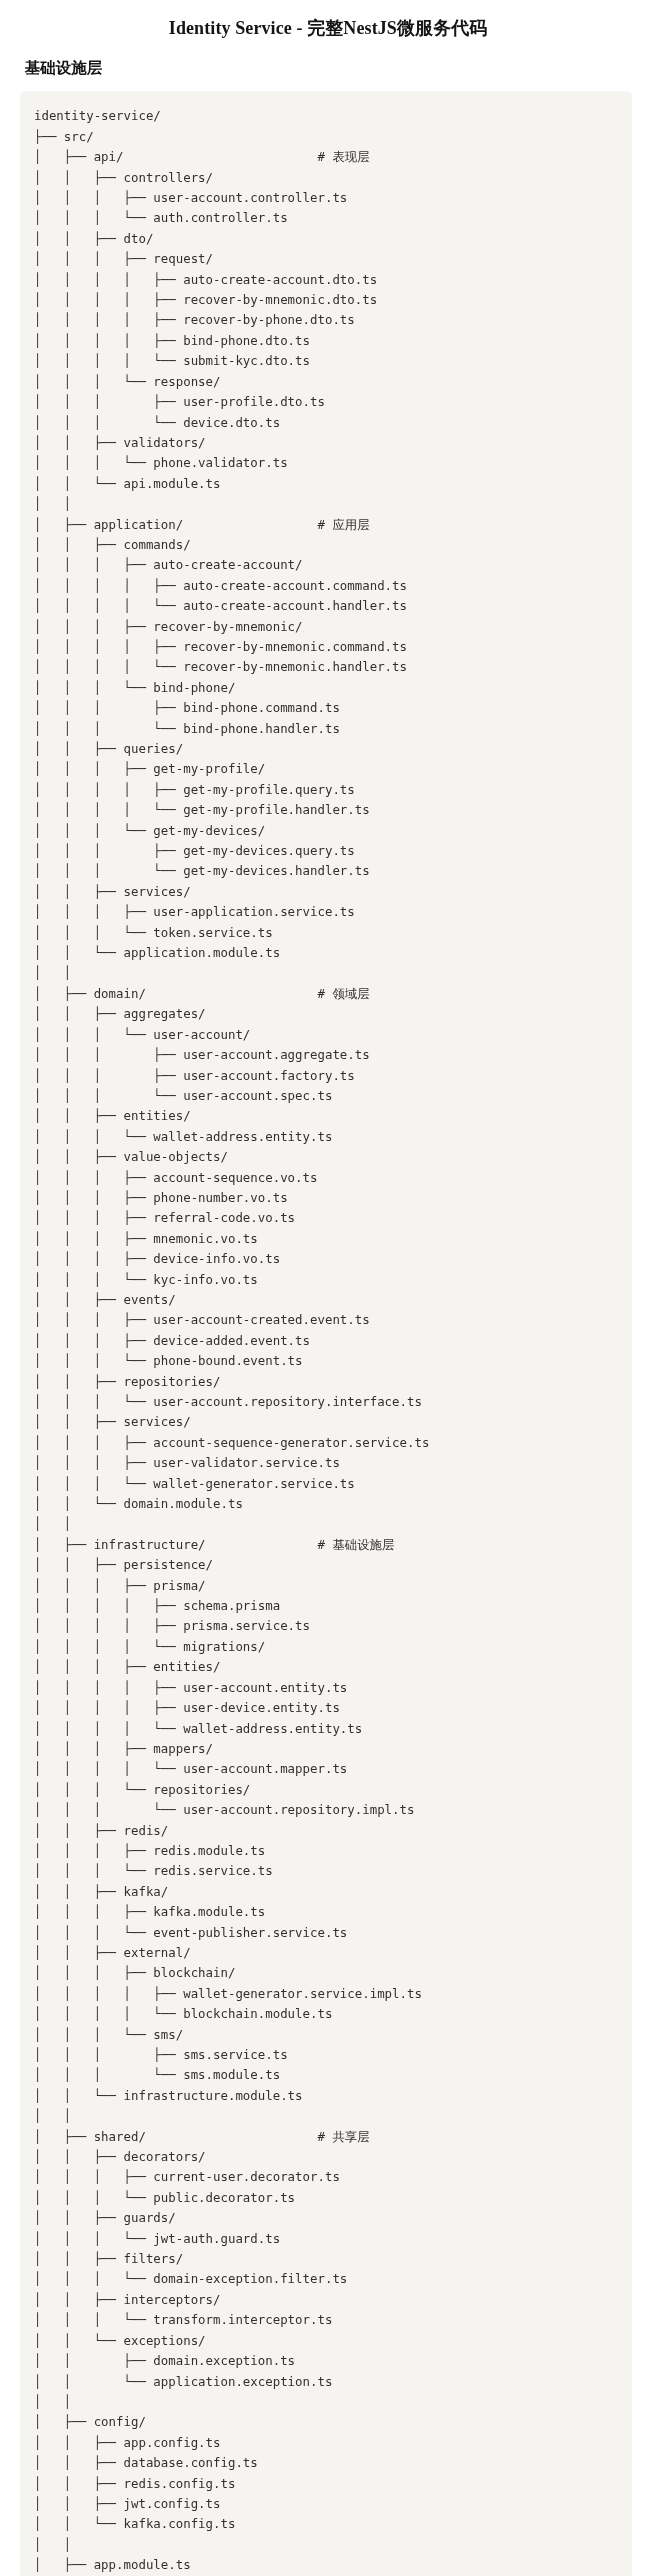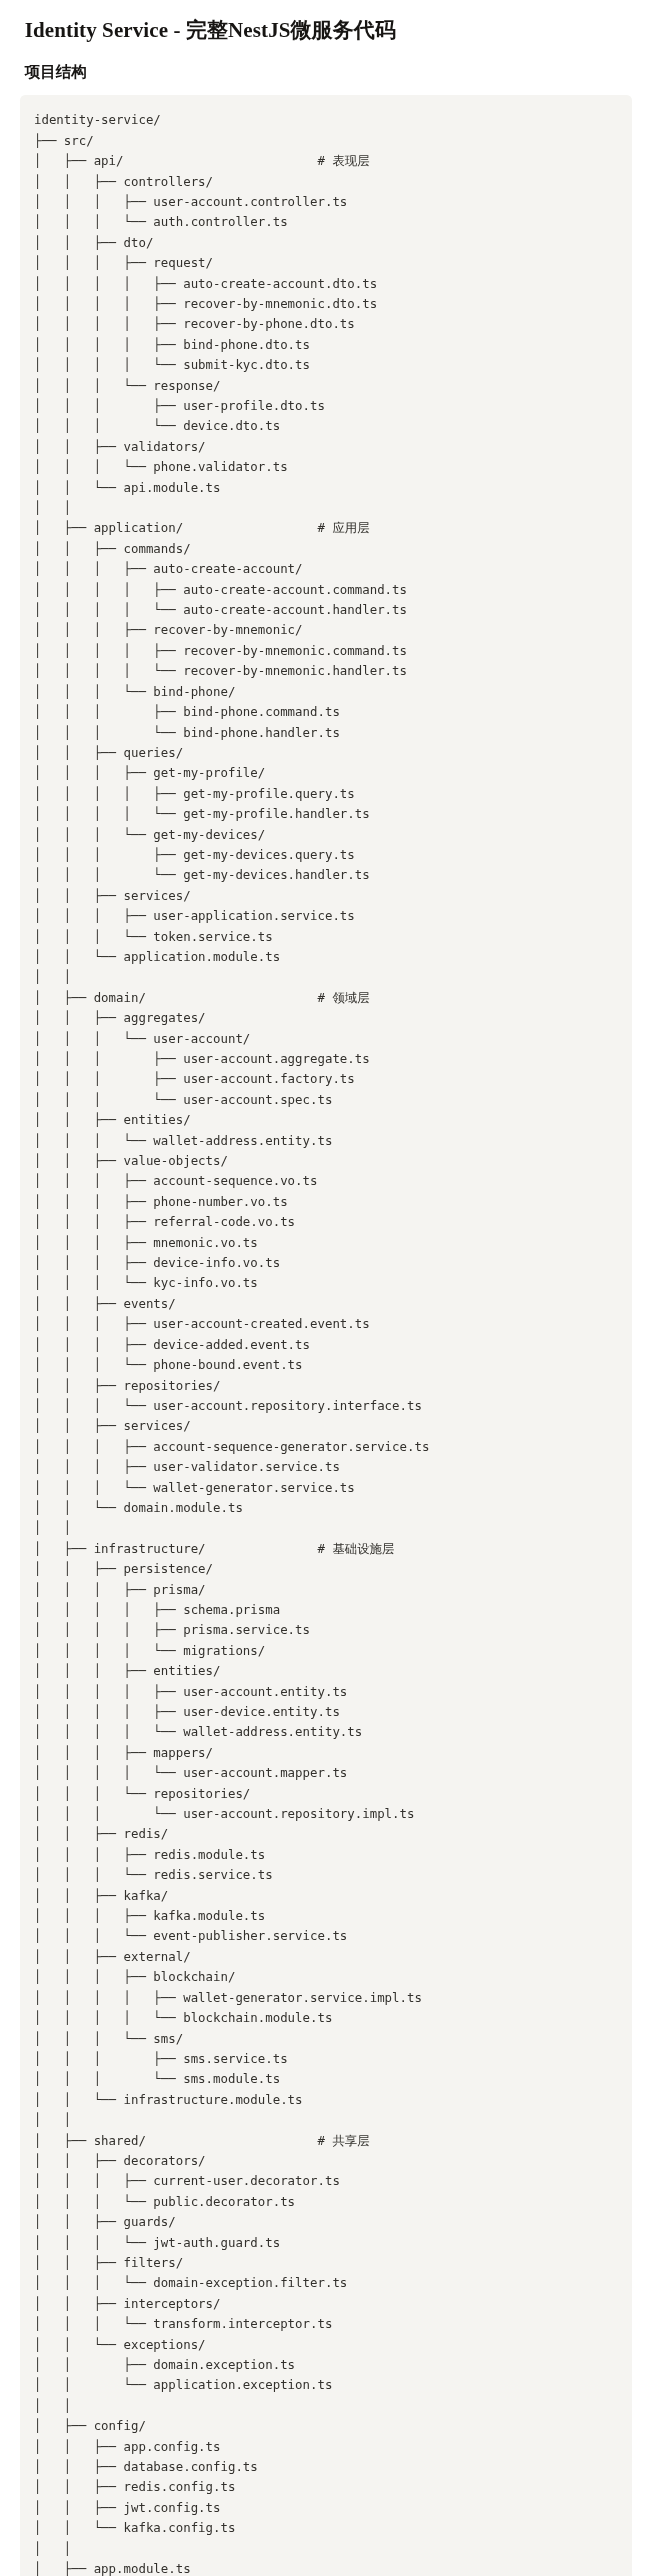--- a/index.html
+++ b/index.html
@@ -13,26 +13,27 @@
     box-sizing: border-box;
     font-family: "Liberation Sans", sans-serif;
     color: #1f2328;
   }
   .doc {
     padding: 11.3px 17.5px 20.6px 19.6px;
     box-sizing: border-box;
   }
   h1.page-title {
     font-family: "Liberation Serif", "DejaVu Serif", serif;
-    font-size: 21px;
+    font-size: 18px;
     line-height: 1.3;
     font-weight: 700;
     margin: 6.2px 0 0 5.2px;
     color: var(--heading_text, #171513);
     letter-spacing: 0.1px;
+    text-align: center;
   }
   h2.section-heading {
     font-family: "Liberation Serif", "DejaVu Serif", serif;
     font-size: 15.5px;
     line-height: 1.3;
     font-weight: 700;
     margin: 17.5px 0 12.4px 5.2px;
     color: var(--heading_text, #171513);
   }
   .code-block {
@@ -50,21 +51,21 @@
     white-space: pre;
     tab-size: 4;
   }
 </style>
 </head>
 <body>
 
 <main class="doc">
   <h1 class="page-title">Identity Service - 完整NestJS微服务代码</h1>
 
-  <h2 class="section-heading">项目结构</h2>
+  <h2 class="section-heading">基础设施层</h2>
 
   <div class="code-block">
     <pre>identity-service/
 ├── src/
 │   ├── api/                          # 表现层
 │   │   ├── controllers/
 │   │   │   ├── user-account.controller.ts
 │   │   │   └── auth.controller.ts
 │   │   ├── dto/
 │   │   │   ├── request/

